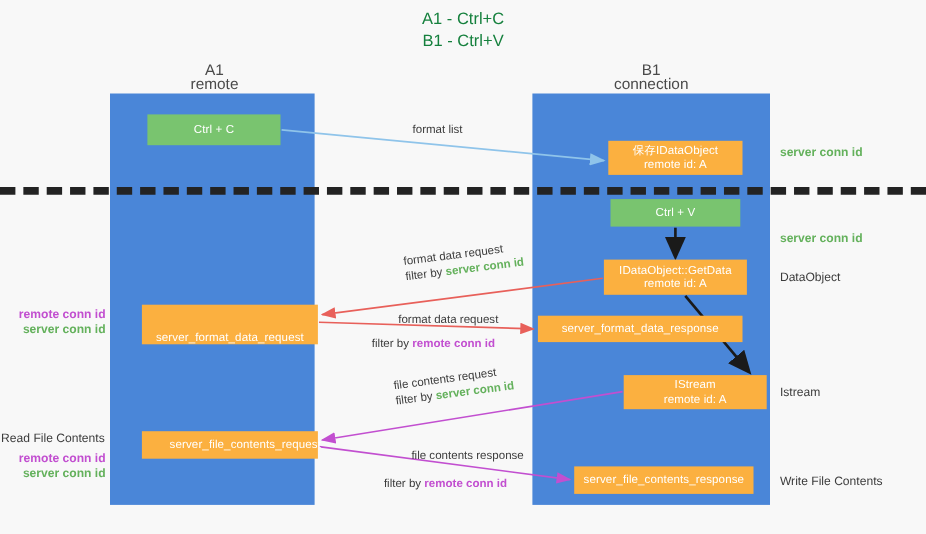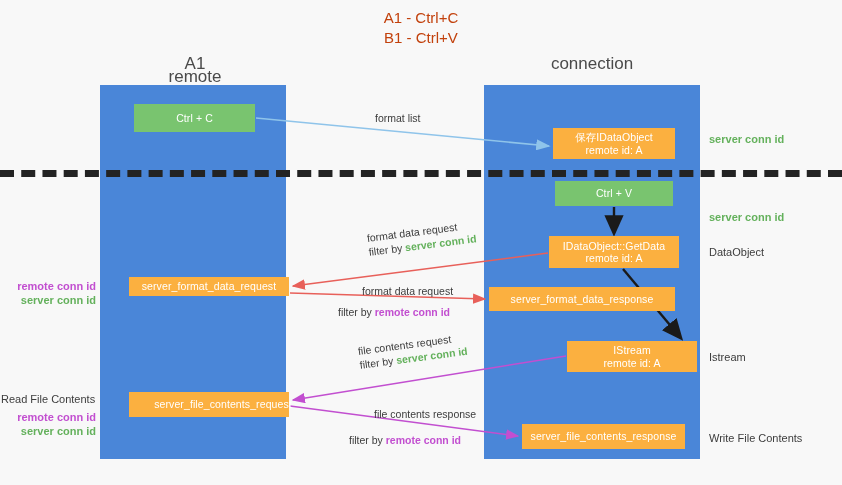--- a/index.html
+++ b/index.html
@@ -24,28 +24,28 @@
   }
   .abs { position: absolute; }
 
   
   #title {
     left: 0; top: 8px;
     width: 842px;
     text-align: center;
     font-size: 15px;
     line-height: 20px;
-    color: #c2410c;
+    color: #15803d;
   }
   #title div { white-space: pre; }
 
   
   .col-head {
     text-align: center;
-    font-size: 17px;
+    font-size: 14px;
     line-height: 13px;
     color: #4a4a4a;
   }
   #head-a1 { left: 130px; top: 57px; width: 130px; }
   #head-b1 { left: 527px; top: 57px; width: 130px; }
 
   
   .panel {
     background: #4a86d8;
   }
@@ -74,21 +74,21 @@
     letter-spacing: .1px;
   }
   .node.green  { background: #79c46f; }
   .node.orange { background: #fbb040; }
   .node .l2 { font-size: 10.5px; }
 
   #n-ctrlc   { left: 134px; top: 104px; width: 121px; height: 28px; }
   #n-ido     { left: 553px; top: 128px; width: 122px; height: 31px; }
   #n-ctrlv   { left: 555px; top: 181px; width: 118px; height: 25px; }
   #n-getdata { left: 549px; top: 236px; width: 130px; height: 32px; }
-  #n-sfdreq  { left: 129px; top: 277px; width: 160px; height: 19px; }
+  #n-sfdreq  { left: 129px; top: 277px; width: 160px; height: 36px; justify-content: flex-end; }
   #n-sfdresp { left: 489px; top: 287px; width: 186px; height: 24px; }
   #n-istream { left: 567px; top: 341px; width: 130px; height: 31px; }
   #n-sfcreq  { left: 129px; top: 392px; width: 160px; height: 25px; padding-left: 28px; }
   #n-sfcresp { left: 522px; top: 424px; width: 163px; height: 25px; }
 
   
   .annot {
     font-size: 11px;
     line-height: 14px;
     white-space: nowrap;
@@ -150,20 +150,21 @@
   <div id="title" class="abs">
     <div>A1 - Ctrl+C</div>
     <div>B1 - Ctrl+V</div>
   </div>
 
   <div id="head-a1" class="abs col-head">
     <div>A1</div>
     <div>remote</div>
   </div>
   <div id="head-b1" class="abs col-head">
+    <div>B1</div>
     <div>connection</div>
   </div>
 
   <div id="panel-left" class="abs panel"></div>
   <div id="panel-right" class="abs panel"></div>
 
   <svg id="wires" class="abs">
     <defs>
       <marker id="ah-blue" markerWidth="9" markerHeight="7" refX="8" refY="3.5" orient="auto">
         <polygon points="0 0, 9 3.5, 0 7" fill="#8fc4ea"></polygon>

